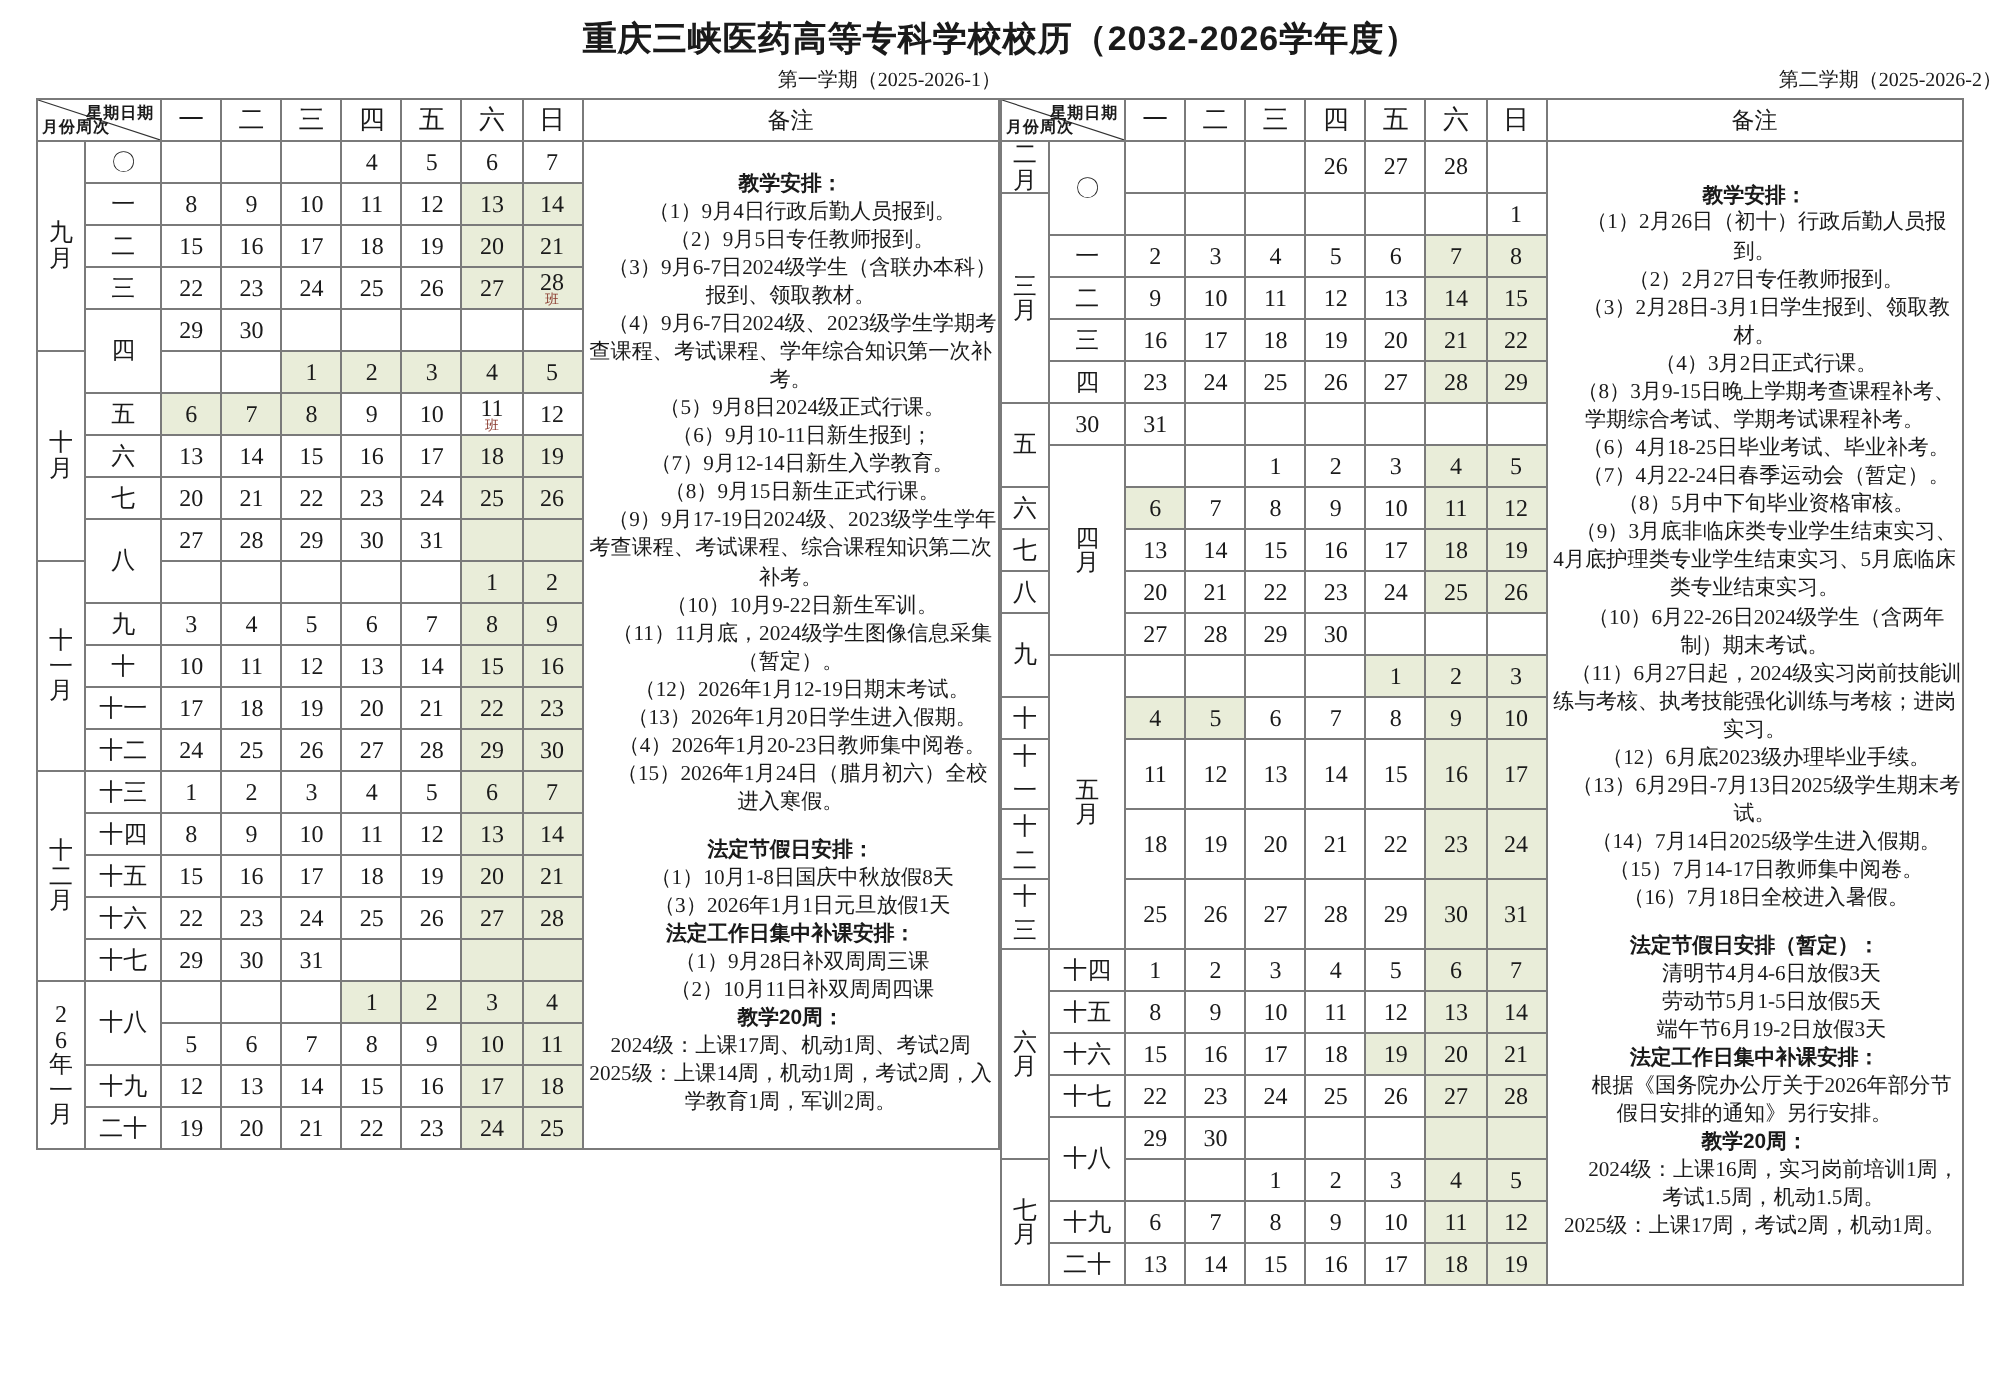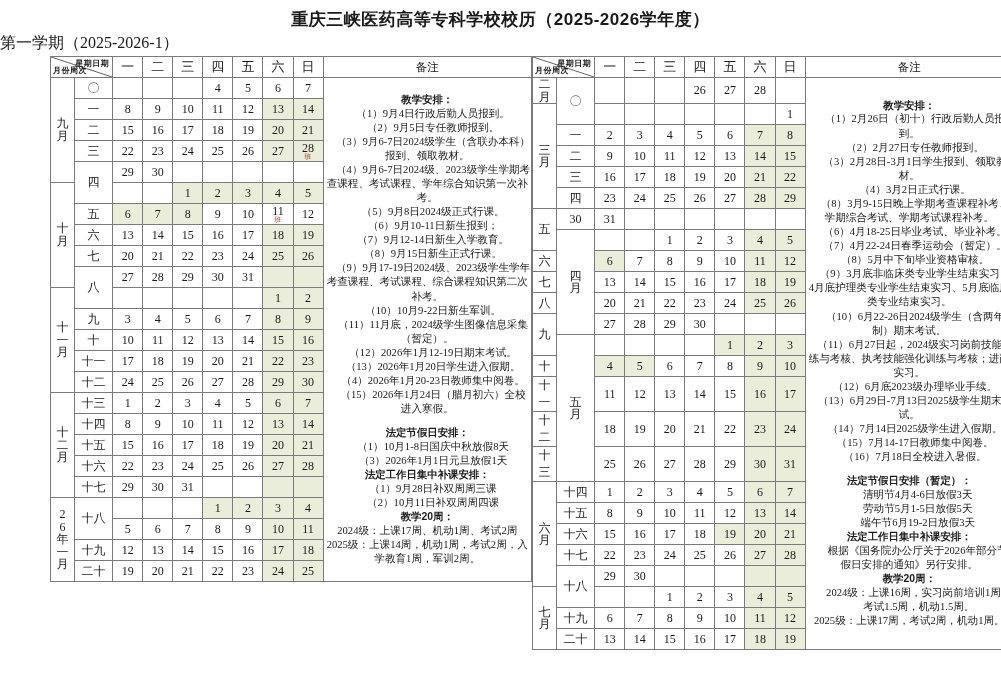--- a/index.html
+++ b/index.html
@@ -17,23 +17,23 @@
     text-align: center;
     font-size: 17px;
     font-weight: bold;
     letter-spacing: .5px;
     padding-top: 8px;
     padding-bottom: 2px;
     font-family: "Liberation Sans", "DejaVu Sans", sans-serif;
   }
 
   .sem-heads { display: flex; width: 100%; padding: 0 0 2px 0; }
-  .sem-heads > div { flex: 1 1 50%; text-align: left; font-size: 16px; }
-
-  .tables { display: flex; gap: 0px; padding: 0 18px; align-items: flex-start; margin-left: 32px; }
+  .sem-heads > div { flex: 1 1 50%; text-align: right; font-size: 10px; }
+
+  .tables { display: flex; gap: 0px; padding: 0 18px; align-items: flex-start; }
   .half { width: 482px; }
 
   table.cal {
     border-collapse: collapse;
     table-layout: fixed;
     width: 482px;
     font-size: 11.5px;
   }
   table.cal td, table.cal th {
     border: 1px solid #7a7a7a;
@@ -94,24 +94,25 @@
   .note p { margin: 0; text-indent: 1.1em; }
   .note p.b { font-weight: bold; text-indent: 0; font-family: "Liberation Sans","DejaVu Sans",sans-serif; font-size:10.4px;}
   .note p.i { text-indent: 1.6em; }
   .note .gap { height: 10px; }
 </style>
 </head>
 <body>
 
 <div id="root">
 
-  <div class="doc-title">重庆三峡医药高等专科学校校历（2025-2026学年度）</div>
+  <div class="doc-title">重庆三峡医药高等专科学校校历（2032-2026学年度）</div>
 
   <div class="sem-heads">
     <div>第一学期（2025-2026-1）</div>
+    <div>第二学期（2025-2026-2）</div>
   </div>
 
   <div class="tables">
     <div class="half">
       <table class="cal">
         <colgroup>
           <col class="c-month">
             <col class="c-week">
           <col class="c-day">
             <col class="c-day">

